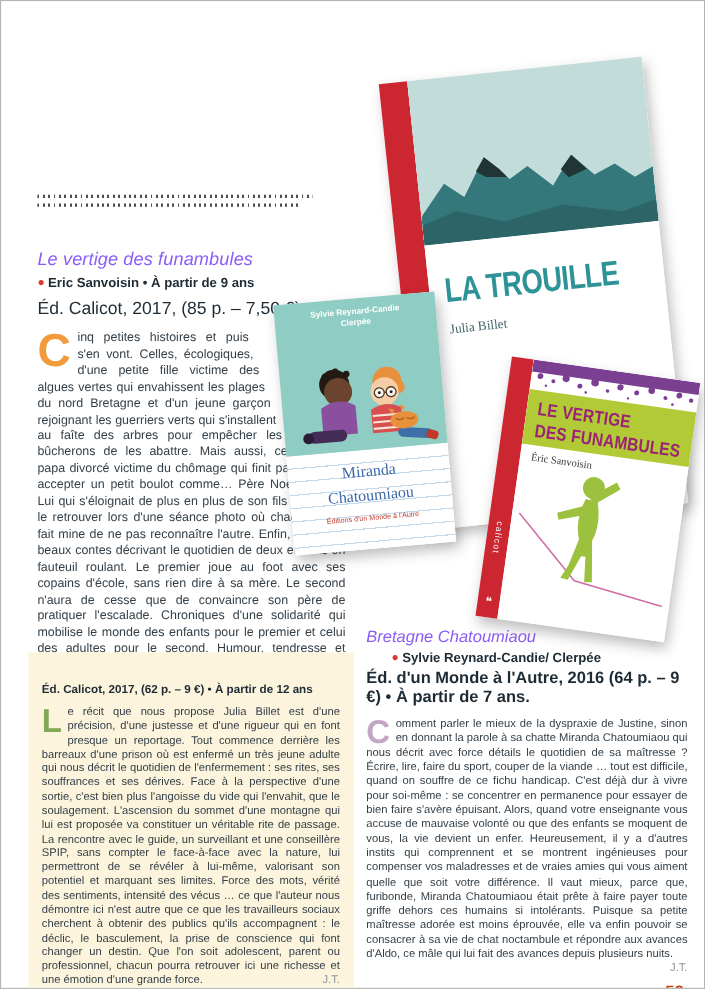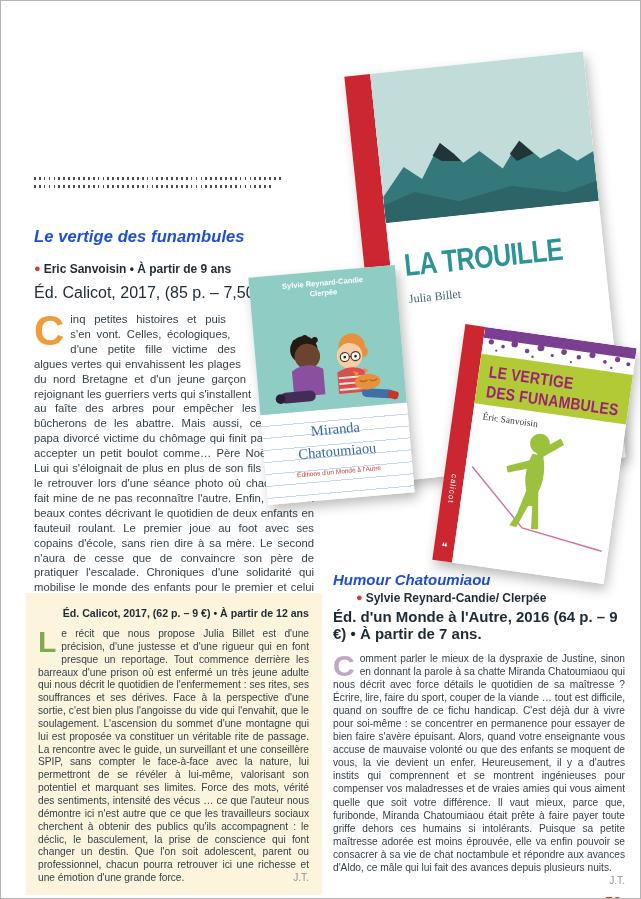--- a/index.html
+++ b/index.html
@@ -7,44 +7,44 @@
         border:1px solid #b3b3b3;overflow:hidden;font-family:"Liberation Sans",sans-serif;color:#333f48;}
   
   .masthead{position:absolute;left:86px;top:40px;}
   .masthead-word{font-family:"Liberation Serif",serif;font-style:italic;font-weight:400;
         font-size:100px;line-height:1;letter-spacing:2px;transform:scaleY(1.12);transform-origin:left top;display:inline-block;}
   .mast-rule{position:absolute;left:33px;height:2.6px;
         background:repeating-linear-gradient(90deg,#4d4d4d 0 1.7px,transparent 1.7px 4.9px);}
   .rule1{top:176px;width:250px;}
   .rule2{top:184px;width:237px;}
   
-  .rev-title{font-weight:bold;font-style:italic;color:#1d4ed8;}
+  .rev-title{font-weight:normal;font-style:italic;color:#8b5cf6;}
   .dot{color:#d93a30;font-size:11px;vertical-align:1px;padding-right:3px;}
   .rev-byline{font-weight:bold;color:#1d2b35;}
   .rev-pub{color:#1d2b35;}
   .rev-body{text-align:justify;hyphens:auto;-webkit-hyphens:auto;}
   .dropcap{float:left;font-weight:bold;padding:2px 6px 0 0;}
   .sig{color:#8f9599;}
   .sig-inline{float:right;color:#8f9599;}
   
   .review1{position:absolute;left:33px;top:226px;width:280px;}
   .review1 .rev-title{font-size:16.5px;letter-spacing:.1px;}
-  .review1 .rev-byline{font-size:12px;margin-top:16px;}
+  .review1 .rev-byline{font-size:12px;margin-top:4px;}
   .review1 .rev-pub{font-size:16px;margin-top:8px;}
   .review1 .rev-body{margin-top:10px;font-size:11.3px;line-height:1.32;}
   .review1 .dropcap{font-size:42px;line-height:33px;}
   .wrap-spacer{float:right;width:82px;height:168px;margin:0 0 4px 6px;
         shape-outside:polygon(100% 0,4% 0,72% 100%,100% 100%);shape-margin:4px;}
   .review1 .sig{text-align:right;font-size:12px;margin:8px 44px 0 0;}
   
   .review2{position:absolute;left:25px;top:592px;width:296px;box-sizing:border-box;
         background:#fcf4dc;padding:11px 13px 10px 12px;}
   .review2 .rev-title{font-size:14.5px;}
   .review2 .rev-byline{font-size:12px;font-style:normal;}
-  .review2 .rev-pub{font-size:10.6px;font-weight:bold;margin-top:3px;text-align:right;}
+  .review2 .rev-pub{font-size:10.6px;font-weight:bold;margin-top:17px;}
   .review2 .rev-body{margin-top:9px;font-size:10.2px;line-height:1.26;}
   .review2 .dropcap{font-size:30px;line-height:24px;padding-right:5px;}
   
   .review3{position:absolute;left:332px;top:570px;width:292px;}
   .review3 .rev-title{font-size:15px;}
   .review3 .rev-byline{font-size:12px;margin-top:3px;margin-left:23px;}
   .review3 .rev-pub{font-size:15px;font-weight:bold;margin-top:3px;}
   .review3 .rev-body{margin-top:10px;font-size:10.2px;line-height:1.28;}
   .review3 .dropcap{font-size:30px;line-height:24px;padding-right:5px;}
   
@@ -227,21 +227,21 @@
 
   <section class="review2">
     <div class="rev-pub">Éd. Calicot, 2017, (62 p. – 9 €) • À partir de 12 ans</div>
     <div class="rev-body">
       <span class="dropcap" style="color: rgb(130, 168, 85);">L</span><span>e récit que nous propose Julia Billet est d'une précision, d'une justesse et d'une rigueur qui en font presque un reportage. Tout commence derrière les barreaux d'une prison où est enfermé un très jeune adulte qui nous décrit le quotidien de l'enfermement : ses rites, ses souffrances et ses dérives. Face à la perspective d'une sortie, c'est bien plus l'angoisse du vide qui l'envahit, que le soulagement. L'ascension du sommet d'une montagne qui lui est proposée va constituer un véritable rite de passage. La rencontre avec le guide, un surveillant et une conseillère SPIP, sans compter le face-à-face avec la nature, lui permettront de se révéler à lui-même, valorisant son potentiel et marquant ses limites. Force des mots, vérité des sentiments, intensité des vécus … ce que l'auteur nous démontre ici n'est autre que ce que les travailleurs sociaux cherchent à obtenir des publics qu'ils accompagnent : le déclic, le basculement, la prise de conscience qui font changer un destin. Que l'on soit adolescent, parent ou professionnel, chacun pourra retrouver ici une richesse et une émotion d'une grande force.</span>
       <span class="sig-inline">J.T.</span>
     </div>
   </section>
 
   <section class="review3">
-    <h3 class="rev-title" style="margin:0">Humour Chatoumiaou</h3>
+    <h3 class="rev-title" style="margin:0">Bretagne Chatoumiaou</h3>
     <div class="rev-byline">
       <span class="dot">●</span><span>Sylvie Reynard-Candie/ Clerpée</span>
     </div>
     <div class="rev-pub">Éd. d'un Monde à l'Autre, 2016 (64 p. – 9 €) • À partir de 7 ans.</div>
     <div class="rev-body">
       <span class="dropcap" style="color: rgb(195, 166, 198);">C</span><span>omment parler le mieux de la dyspraxie de Justine, sinon en donnant la parole à sa chatte Miranda Chatoumiaou qui nous décrit avec force détails le quotidien de sa maîtresse ? Écrire, lire, faire du sport, couper de la viande … tout est difficile, quand on souffre de ce fichu handicap. C'est déjà dur à vivre pour soi-même : se concentrer en permanence pour essayer de bien faire s'avère épuisant. Alors, quand votre enseignante vous accuse de mauvaise volonté ou que des enfants se moquent de vous, la vie devient un enfer. Heureusement, il y a d'autres instits qui comprennent et se montrent ingénieuses pour compenser vos maladresses et de vraies amies qui vous aiment quelle que soit votre différence. Il vaut mieux, parce que, furibonde, Miranda Chatoumiaou était prête à faire payer toute griffe dehors ces humains si intolérants. Puisque sa petite maîtresse adorée est moins éprouvée, elle va enfin pouvoir se consacrer à sa vie de chat noctambule et répondre aux avances d'Aldo, ce mâle qui lui fait des avances depuis plusieurs nuits.</span>
       <span class="sig-inline">J.T.</span>
     </div>
   </section>
 

